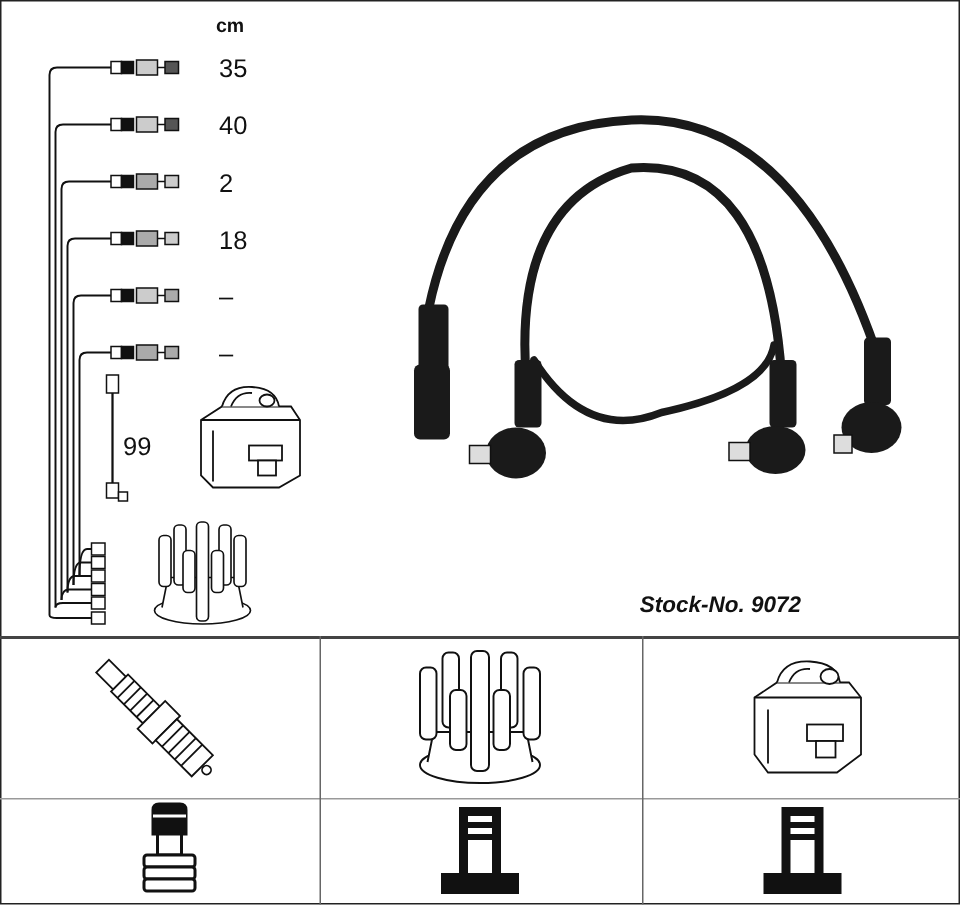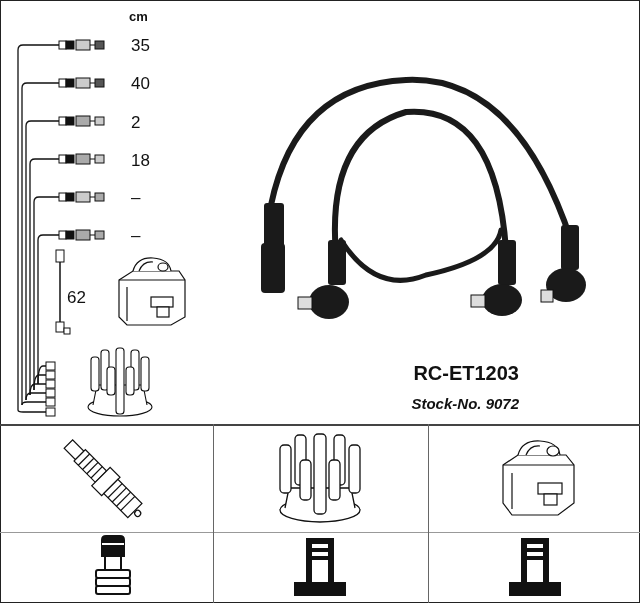--- a/index.html
+++ b/index.html
@@ -1,18 +1,18 @@
 <!DOCTYPE html>
 <html><head>
 <meta charset="utf-8">
 <style>
   html, body { margin:0; padding:0; background:#fff; }
   body { width:640px; height:603px; position:relative; overflow:hidden; font-family:"Liberation Sans", sans-serif; }
   .frame { position:absolute; left:0; top:0; width:638px; height:601px; border:1px solid #222; }
-  .top-panel { position:absolute; left:1px; top:0; width:540px; height:424px; }
+  .top-panel { position:absolute; left:16px; top:0; width:540px; height:424px; }
   .hline { position:absolute; left:0; width:640px; height:2px; background:#444; }
   .vline { position:absolute; top:424px; width:1px; height:179px; background:#666; }
   .title { position:absolute; right:22px; top:362px; font-weight:bold; font-size:20px; color:#111; }
   .stock { position:absolute; right:22px; top:395px; font-weight:bold; font-size:15px; color:#111;font-style:italic; }
   .cm-label { position:absolute; left:128px; top:9px; font-size:13px; font-weight:bold; color:#111; }
   .len { position:absolute; left:130px; font-size:17px; color:#111;text-align:center; }
   .len62 { position:absolute; left:66px; top:288px; font-size:17px; color:#111; }
   svg { position:absolute; }
 </style>
 </head>
@@ -21,21 +21,21 @@
 <div class="frame"></div>
 
 <div class="top-panel">
   <span class="cm-label">cm</span>
   <span class="len" style="top:36px">35</span>
   <span class="len" style="top:74px">40</span>
   <span class="len" style="top:113px">2</span>
   <span class="len" style="top:151px">18</span>
   <span class="len" style="top:188px">–</span>
   <span class="len" style="top:226px">–</span>
-  <span class="len62">62</span>
+  <span class="len62">99</span>
 
   <svg width="130" height="420" viewBox="0 0 130 420" style="left:0;top:0">
     <g stroke="#111" fill="none" stroke-width="1.3">
 
       <path d="M17 410 V50 Q17 45 22 45 H58"></path>
       <path d="M21 405 V88 Q21 83 26 83 H58"></path>
       <path d="M25 400 V126 Q25 121 30 121 H58"></path>
       <path d="M29 395 V164 Q29 159 34 159 H58"></path>
       <path d="M33 390 V202 Q33 197 38 197 H58"></path>
       <path d="M37 384 V240 Q37 235 42 235 H58"></path>
@@ -155,21 +155,20 @@
       <rect x="252" y="175" width="18" height="45" rx="3"></rect>
       <ellipse cx="256" cy="235" rx="20" ry="16"></ellipse>
       <rect x="225" y="230" width="14" height="12" fill="#ddd" stroke="#111"></rect>
 
       <rect x="315" y="160" width="18" height="45" rx="3"></rect>
       <ellipse cx="320" cy="220" rx="20" ry="17"></ellipse>
       <rect x="295" y="225" width="12" height="12" fill="#ddd" stroke="#111"></rect>
     </g>
   </svg>
 
-  <span class="title">RC-ET1203</span>
   <span class="stock">Stock-No. 9072</span>
 </div>
 
 <div class="hline" style="top:424px"></div>
 <div class="hline" style="top:532px;height:1px;background:#999"></div>
 <div class="vline" style="left:213px"></div>
 <div class="vline" style="left:428px"></div>
 
 <svg width="100" height="100" viewBox="0 0 100 100" style="left:58px;top:428px">
   <g stroke="#111" fill="#fff" stroke-width="1.2" transform="rotate(-45 50 50)">

